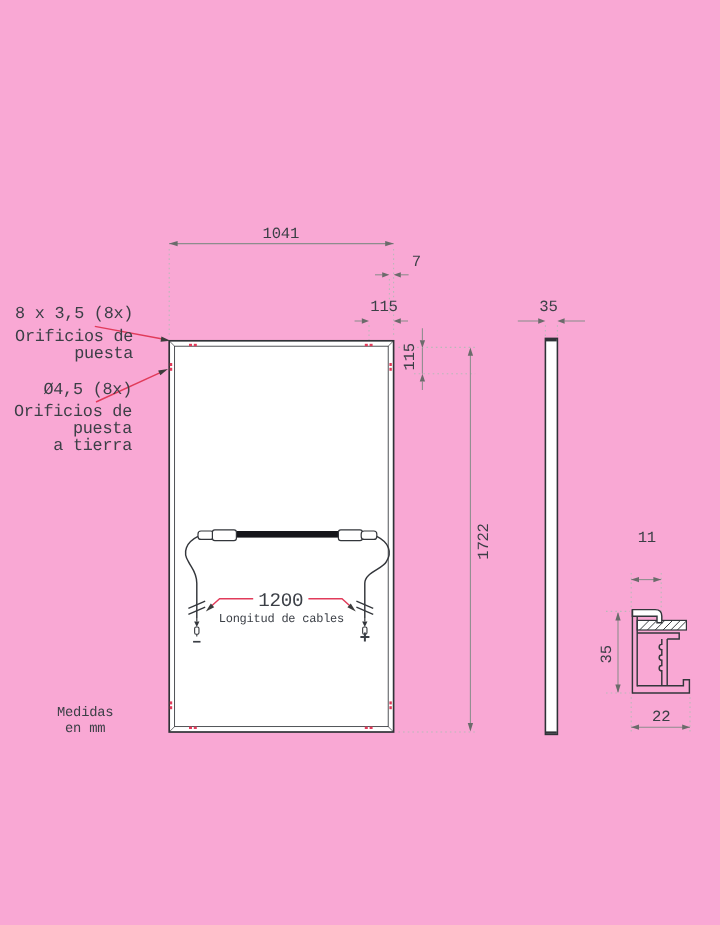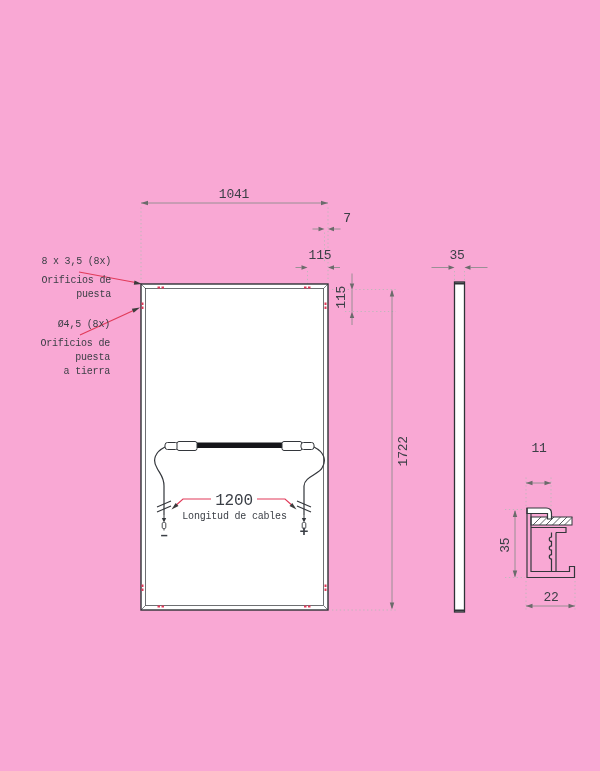--- a/index.html
+++ b/index.html
@@ -4,21 +4,21 @@
 <style>
   html,body{margin:0;padding:0;background:#fff;}
   #canvas{position:relative;width:600px;height:771px;background:#f9a8d4;overflow:hidden;
           font-family:Liberation Mono, monospace;color:#3b3f46;}
   #linework{position:absolute;left:0;top:0;}
   .lbl{position:absolute;font-size:13px;line-height:14.5px;letter-spacing:-0.2px;white-space:nowrap;}
   .dimnum{font-size:13px;}
   .ctr{text-align:center;}
   .rgt{text-align:right;}
   .v-label{transform:rotate(-90deg);transform-origin:50% 50%;}
-  .callout{font-size:10px;line-height:14px;}
+  .callout{font-size:14px;line-height:14px;}
   .callout .first{margin-bottom:5px;}
   .sign{font-weight:bold;}
   .note{font-size:11.5px;line-height:13px;}
 </style>
 </head>
 <body>
 
 <div id="canvas">
 
 <svg id="linework" width="600" height="771" viewBox="0 0 600 771">
@@ -203,18 +203,22 @@
     <div>puesta</div>
     <div>a tierra</div>
   </div>
 
   <div class="lbl dimnum ctr" style="left:204px;top:494px;width:60px;font-size:16px;">1200</div>
   <div class="lbl ctr" style="left:174px;top:510px;width:121px;font-size:10px;">Longitud de cables</div>
 
   <div class="lbl sign ctr" style="left:154px;top:528px;width:20px;font-size:14px;">–</div>
   <div class="lbl sign ctr" style="left:294px;top:526px;width:20px;font-size:15px;">+</div>
 
+  <div class="lbl note ctr" style="left:31px;top:588px;width:80px;">
+    <div>Medidas</div>
+    <div>en mm</div>
+  </div>
 
   <div class="lbl dimnum ctr" style="left:524px;top:442px;width:30px;">11</div>
   <div class="lbl dimnum ctr v-label" style="left:481px;top:538px;width:50px;">35</div>
   <div class="lbl dimnum ctr" style="left:536px;top:591px;width:30px;">22</div>
 
 </div>
 
 </body></html>

